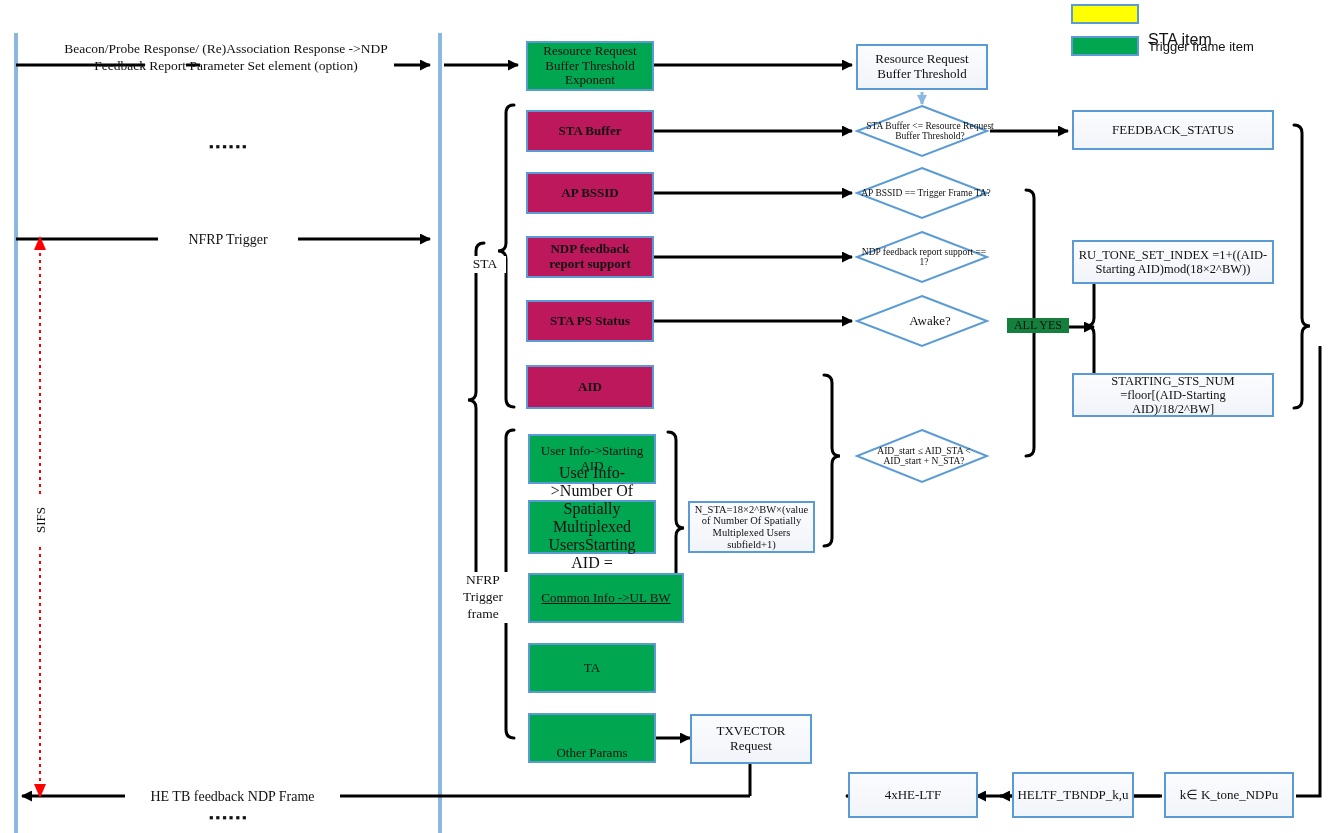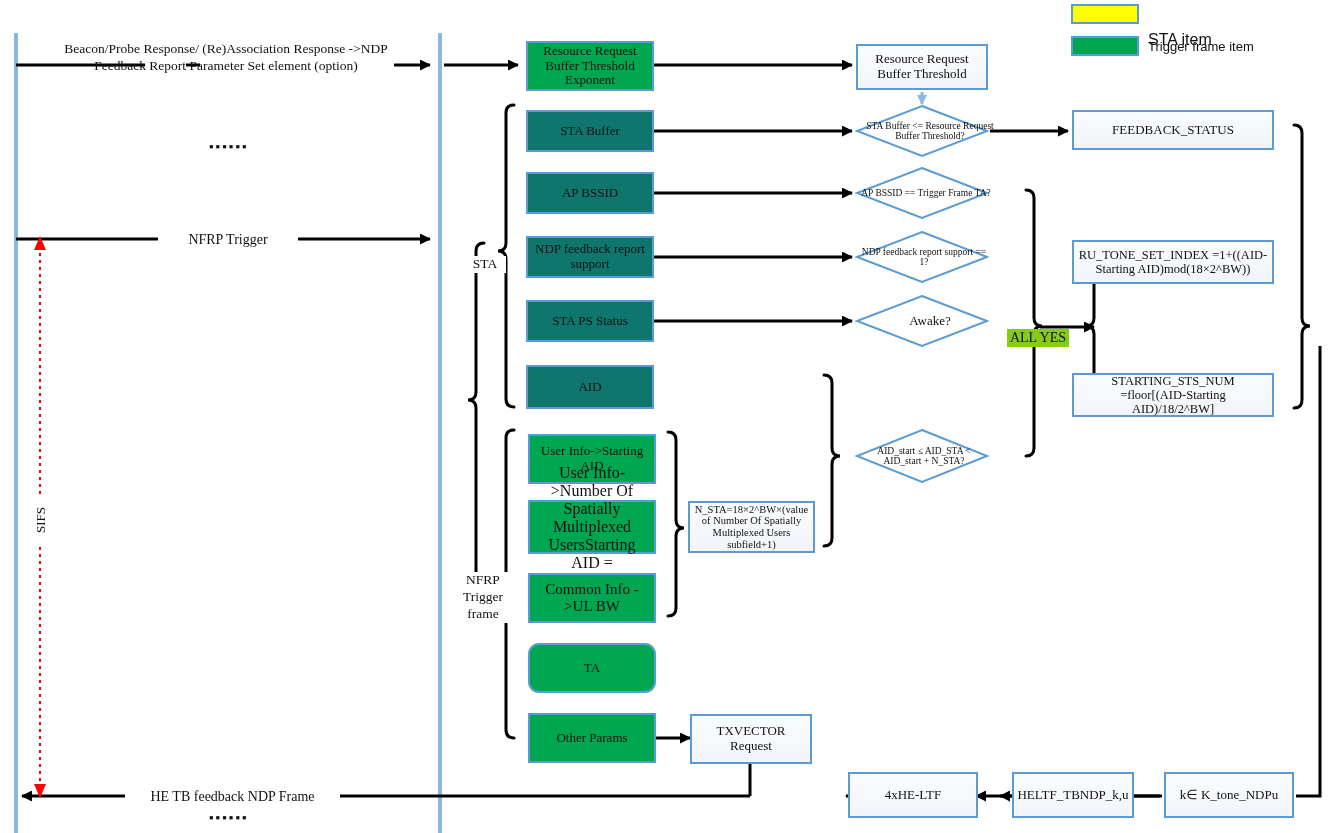--- a/index.html
+++ b/index.html
@@ -6,21 +6,21 @@
   #stage{position:relative;width:1338px;height:833px;background:#fff;
          font-family:"Liberation Serif", serif;overflow:hidden;}
 
   
   .lifeline{position:absolute;width:4px;background:#8bb8e0;}
 
   
   .box{position:absolute;box-sizing:border-box;border:2px solid #5b9bd5;
        display:flex;align-items:center;justify-content:center;text-align:center;
        line-height:1.12;color:#111;}
-  .box.sta{background:#0f766e;}
+  .box.sta{background:#be185d;font-weight:bold;}
   .box.tf{background:#00a650;}
   .box.plain{background:linear-gradient(180deg,#fbfcfe 0%,#f1f4f9 100%);}
 
   
   .dia{position:absolute;}
   .dia svg{position:absolute;left:0;top:0;overflow:visible;}
   .dia .dtxt{position:absolute;left:0;top:0;width:100%;height:100%;
       display:flex;align-items:center;justify-content:center;text-align:center;
       line-height:1.08;color:#111;}
 
@@ -146,43 +146,43 @@
 
   <div class="lbl" style="left:125px;top:788px;width:215px;font-size:14px;background:#fff;text-align:center;">HE TB feedback NDP Frame</div>
 
   <div class="vlbl" style="left:33px;top:495px;height:50px;font-size:13px;background:#fff;">SIFS</div>
 
   <div class="dots" style="left:209px;top:139px;font-size:13px;">▪▪▪▪▪▪</div>
   <div class="dots" style="left:209px;top:810px;font-size:13px;">▪▪▪▪▪▪</div>
 
   <div class="lbl" style="left:464px;top:256px;width:42px;font-size:13.5px;background:#fff;">STA</div>
   <div class="lbl" style="left:458px;top:572px;width:50px;font-size:13.5px;background:#fff;">NFRP Trigger frame</div>
-  <div class="lbl" style="left:1007px;top:329px;width:62px;font-size:14px;background:#84cc16;">ALL YES</div>
+  <div class="lbl" style="left:1007px;top:318px;width:62px;font-size:12px;background:#15803d;">ALL YES</div>
 
   <div class="box tf" style="left:526px;top:41px;width:128px;height:50px;font-size:13px;padding:0 4px;">
     <span>Resource Request Buffer Threshold Exponent</span>
   </div>
 
   <div class="box tf" style="left:528px;top:434px;width:128px;height:50px;font-size:13px;padding:0 4px;">
     <span>User Info-&gt;Starting AID</span>
   </div>
 
   <div class="box tf" style="left:528px;top:500px;width:128px;height:54px;font-size:16px;padding:0 3px;">
     <span>User Info-&gt;Number Of Spatially Multiplexed UsersStarting AID = AID_START</span>
   </div>
 
-  <div class="box tf" style="left:528px;top:573px;width:128px;height:50px;font-size:15px;padding:0 4px;">
+  <div class="box tf" style="left:528px;top:573px;width:156px;height:50px;font-size:13px;padding:0 4px;text-decoration:underline;">
     <span>Common Info -&gt;UL BW</span>
   </div>
 
-  <div class="box tf" style="left:528px;top:643px;width:128px;height:50px;font-size:13px;padding:0 4px;border-radius:11px;">
+  <div class="box tf" style="left:528px;top:643px;width:128px;height:50px;font-size:13px;padding:0 4px;">
     <span>TA</span>
   </div>
 
-  <div class="box tf" style="left:528px;top:713px;width:128px;height:50px;font-size:13px;padding:0 0;">
+  <div class="box tf" style="left:528px;top:713px;width:128px;height:50px;font-size:13px;padding:0 0;align-items:flex-end;">
     <span>Other Params</span>
   </div>
 
   <div class="box sta" style="left:526px;top:110px;width:128px;height:42px;font-size:13px;padding:0 4px;">
     <span>STA Buffer</span>
   </div>
   <div class="box sta" style="left:526px;top:172px;width:128px;height:42px;font-size:13px;padding:0 4px;">
     <span>AP BSSID</span>
   </div>
   <div class="box sta" style="left:526px;top:236px;width:128px;height:42px;font-size:13px;padding:0 4px;">

